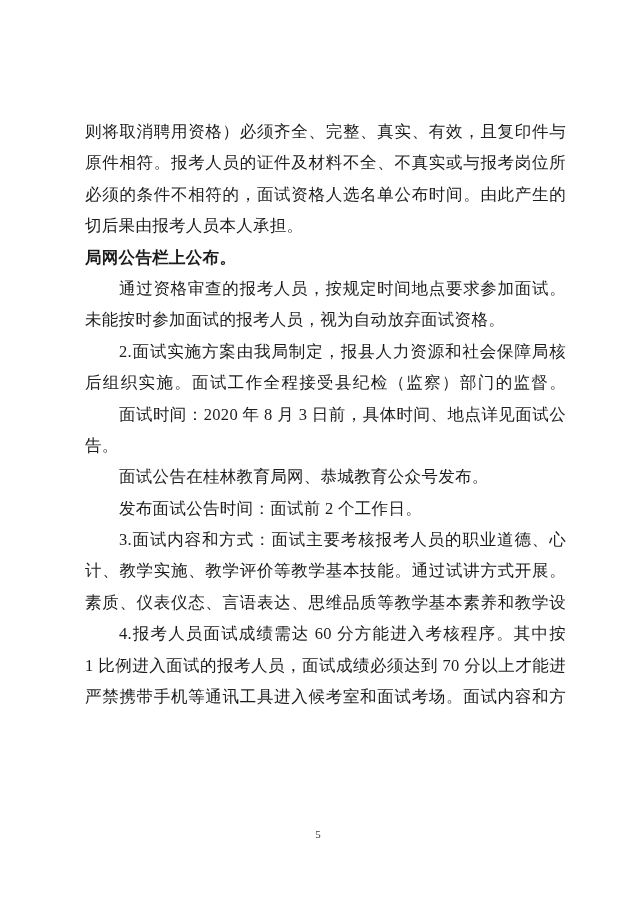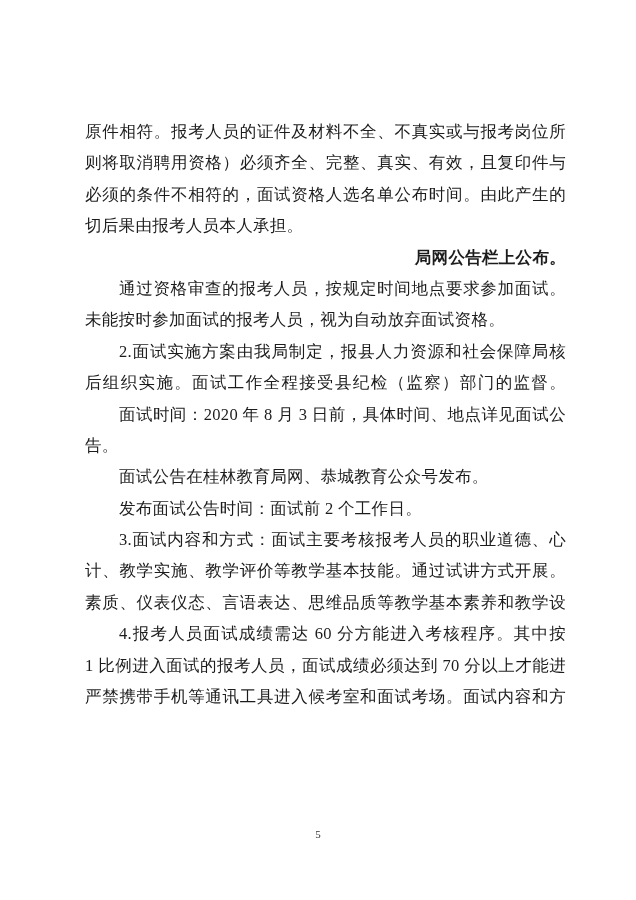--- a/index.html
+++ b/index.html
@@ -27,42 +27,41 @@
   }
   .just{
     text-align:justify;
     text-align-last:justify;
   }
   .indent{
     padding-left:34px;
   }
   .bold{
     font-weight:bold;
-    text-align:right;
   }
   .heading{
     
     font-weight:normal;
   }
   .page-number{
     position:absolute;
     left:0;right:0;
     top:828px;
     text-align:center;
     font-size:11px;
     color:#333333;
   }
 </style>
 </head>
 <body>
 
 <div class="page">
   <div class="text-block">
+    <div class="line just">则将取消聘用资格）必须齐全、完整、真实、有效，且复印件与</div>
     <div class="line just">原件相符。报考人员的证件及材料不全、不真实或与报考岗位所</div>
-    <div class="line just">则将取消聘用资格）必须齐全、完整、真实、有效，且复印件与</div>
     <div class="line just">必须的条件不相符的，面试资格人选名单公布时间。由此产生的一</div>
     <div class="line">切后果由报考人员本人承担。</div>
     <div class="line bold">局网公告栏上公布。</div>
     <div class="line just indent">通过资格审查的报考人员，按规定时间地点要求参加面试。</div>
     <div class="line">未能按时参加面试的报考人员，视为自动放弃面试资格。</div>
     <div class="line just indent">2.面试实施方案由我局制定，报县人力资源和社会保障局核准</div>
     <div class="line just">后组织实施。面试工作全程接受县纪检（监察）部门的监督。</div>
     <div class="line just indent">面试时间：2020 年 8 月 3 日前，具体时间、地点详见面试公</div>
     <div class="line">告。</div>
     <div class="line indent">面试公告在桂林教育局网、恭城教育公众号发布。</div>

